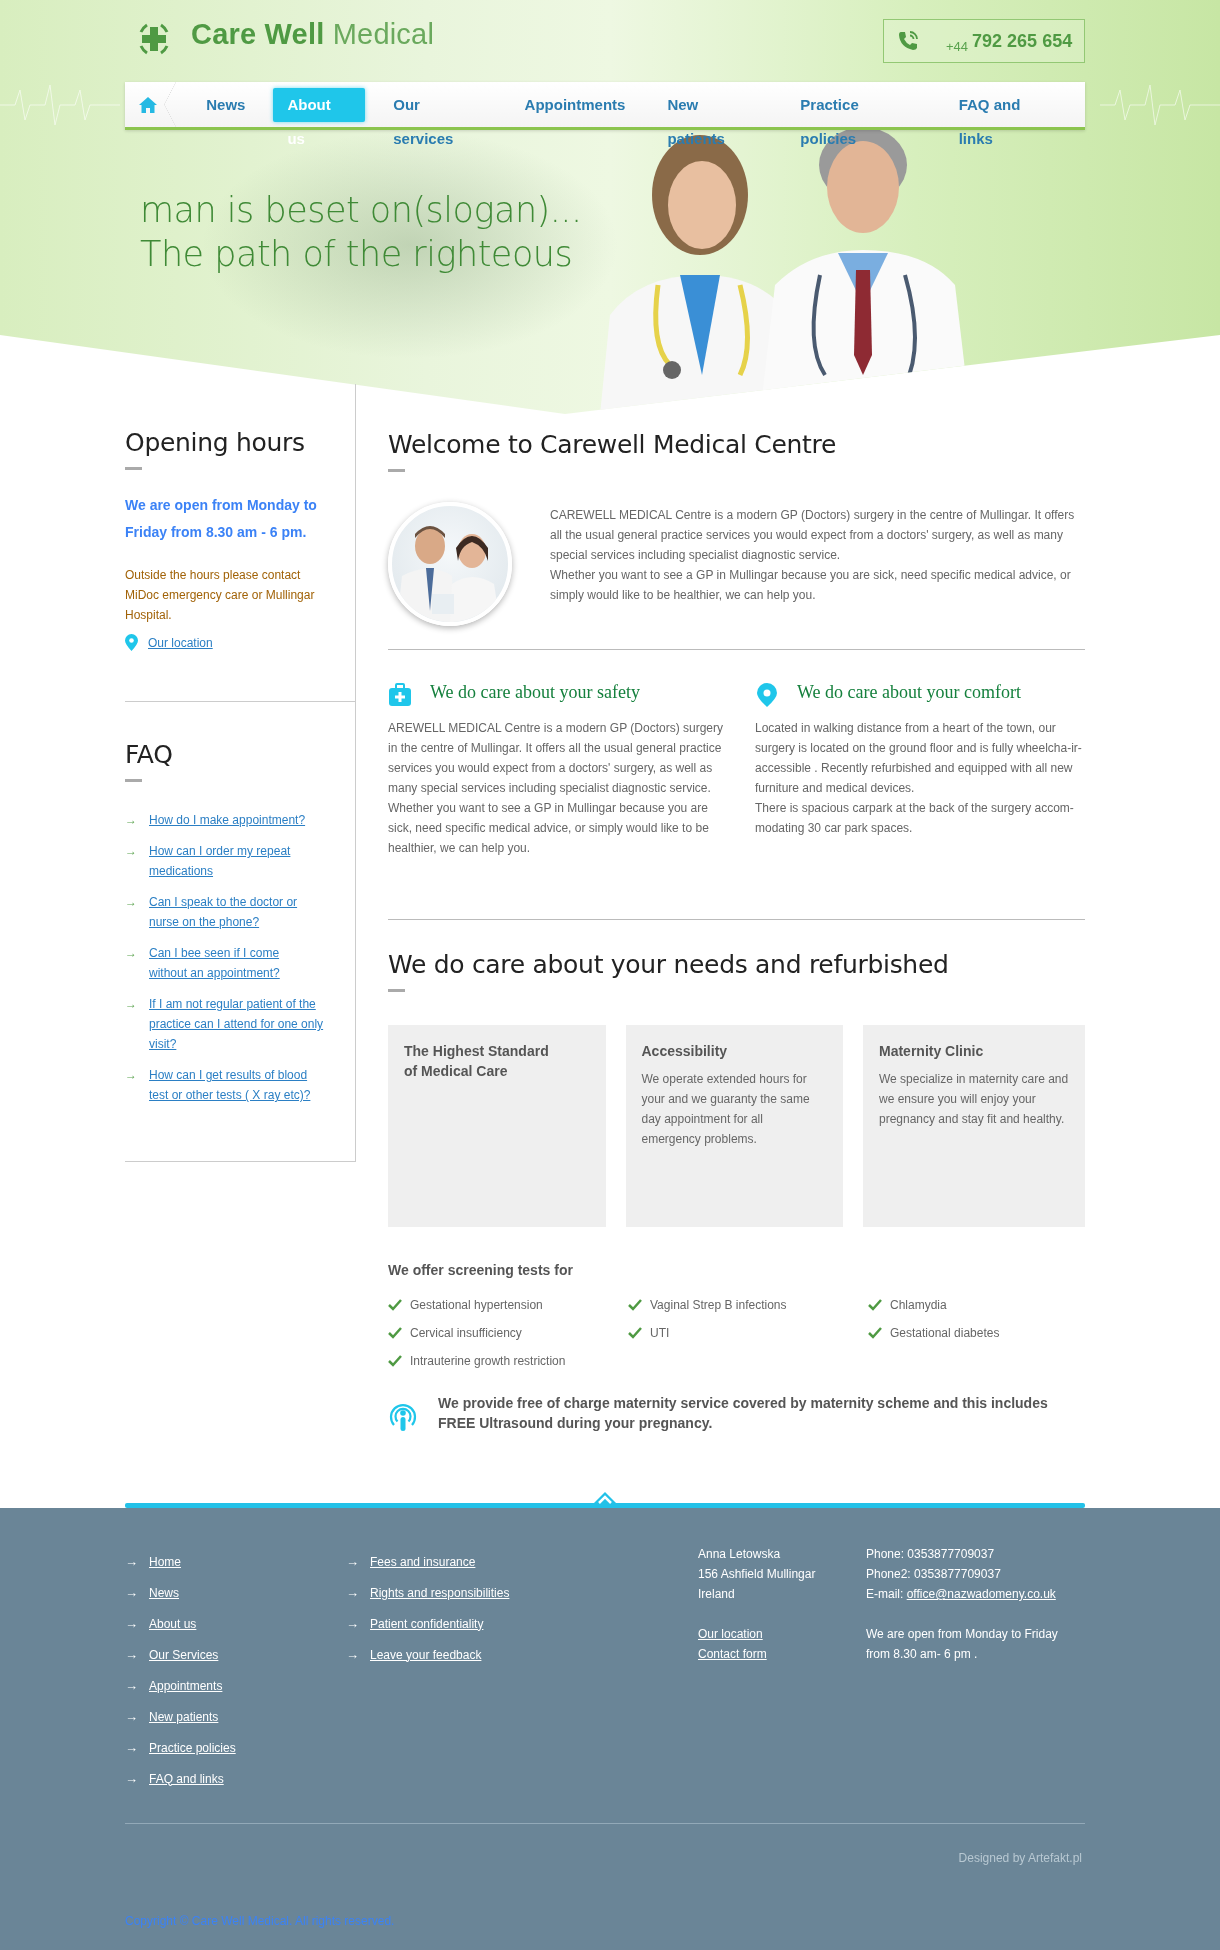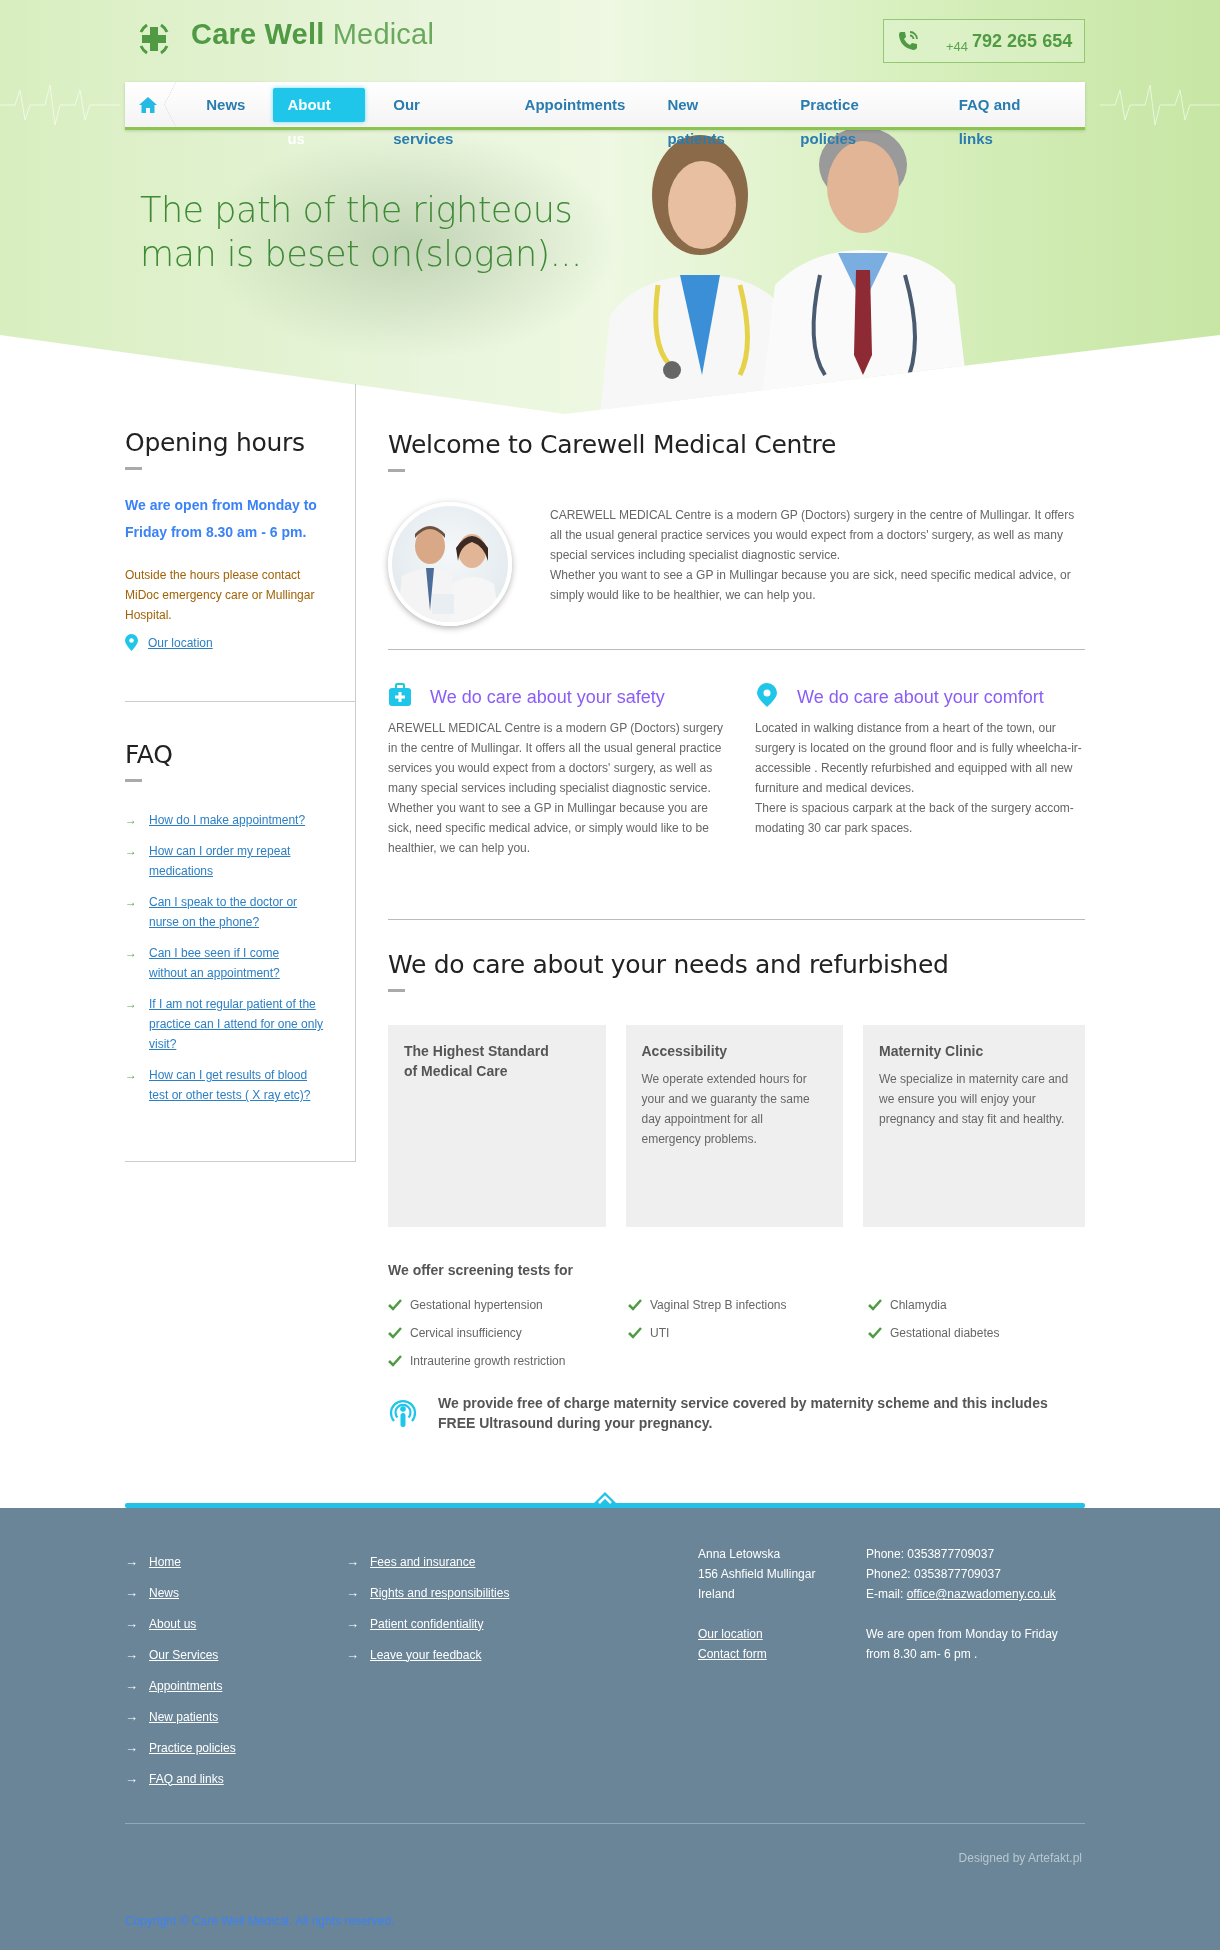--- a/index.html
+++ b/index.html
@@ -55,32 +55,32 @@
 .faq-list .arr{width:24px;color:#5aa34e;flex:none}
 .faq-list a{color:#2b7fc4;text-decoration:underline}
 
 
 .main{position:absolute;left:388px;top:430px;width:697px}
 .welcome-img{position:absolute;left:0;top:72px;width:124px;height:124px;border-radius:50%;border:4px solid #fff;
   box-shadow:0 2px 6px rgba(0,0,0,.3);background:radial-gradient(circle at 50% 40%,#f5f8fa,#dde5ea);overflow:hidden}
 .welcome-text{position:absolute;left:162px;top:75px;width:535px;font-size:12px;line-height:20px;color:#666}
 .hr{position:absolute;left:0;width:697px;border-top:1px solid #bbb}
 .col{position:absolute;width:335px}
-.col h3{display:flex;align-items:flex-end;font-family:Liberation Sans, sans-serif;font-weight:normal;font-size:18px;color:#8b5cf6}
+.col h3{display:flex;align-items:flex-start;font-family:Liberation Serif, serif;font-weight:normal;font-size:18px;color:#15803d}
 .col h3 .ic{width:24px;height:26px;margin-right:18px;flex:none}
 .col p{font-size:12px;line-height:20px;color:#666;margin-top:10px}
 .cards{position:absolute;left:0;width:697px;display:flex;gap:20px}
 .card{flex:1;height:202px;background:#efefef;padding:16px 16px}
 .card h4{font-size:14px;font-weight:bold;color:#555;line-height:20px}
 .card p{font-size:12px;line-height:20px;color:#666;margin-top:8px}
 .screen-title{font-size:14px;font-weight:bold;color:#555}
 .checks{display:grid;grid-template-columns:240px 240px 217px;row-gap:10px}
 .check{display:flex;align-items:center;font-size:12px;color:#666;height:18px}
 .check .ck{width:14px;height:12px;margin-right:8px}
-.notice{display:flex;align-items:center}
+.notice{display:flex;align-items:flex-end}
 .notice .txt{font-size:14px;font-weight:bold;color:#555;line-height:20px;margin-left:20px;width:630px}
 
 
 .footer{position:absolute;left:0;top:1508px;width:1220px;height:442px;background:#6a8597}
 .ft-bar{position:absolute;left:125px;top:1503px;width:960px;height:5px;background:#22c1e8;border-radius:2px}
 .ft-arrow{position:absolute;left:591px;top:1490px;width:28px;height:16px}
 .ft-col{position:absolute;top:1546px}
 .ft-list{list-style:none}
 .ft-list li{display:flex;align-items:center;font-size:12px;color:#fff;height:31px}
 .ft-list .arr{width:24px;font-size:13px}
@@ -120,22 +120,22 @@
         <ellipse cx="283" cy="62" rx="36" ry="46" fill="#e2b596"></ellipse>
         <path d="M180 290 L195 160 Q230 125 283 125 Q345 125 375 160 L388 270 Z" fill="#fafafa"></path>
         <path d="M258 128 L283 180 L308 128 Z" fill="#7aaee0"></path>
         <path d="M276 145 L290 145 L292 230 L283 250 L274 230 Z" fill="#8e2a33"></path>
         <path d="M240 150 Q225 220 245 250" stroke="#4a5a70" stroke-width="4" fill="none"></path>
         <path d="M325 150 Q345 220 325 260" stroke="#4a5a70" stroke-width="4" fill="none"></path>
       </svg>
     </div>
 
     <div class="slogan">
+      <div>man is beset on(slogan)...</div>
       <div>The path of the righteous</div>
-      <div>man is beset on(slogan)...</div>
     </div>
   </div>
 
   <div class="logo">
     <div class="logo-mark">
       <svg width="42" height="42" viewBox="0 0 42 42">
         <path d="M8 14 A16 16 0 0 1 14 7" stroke="#4f9a43" stroke-width="3" fill="none"></path>
         <path d="M28 7 A16 16 0 0 1 34 14" stroke="#4f9a43" stroke-width="3" fill="none"></path>
         <path d="M34 28 A16 16 0 0 1 28 35" stroke="#4f9a43" stroke-width="3" fill="none"></path>
         <path d="M14 35 A16 16 0 0 1 8 28" stroke="#4f9a43" stroke-width="3" fill="none"></path>

